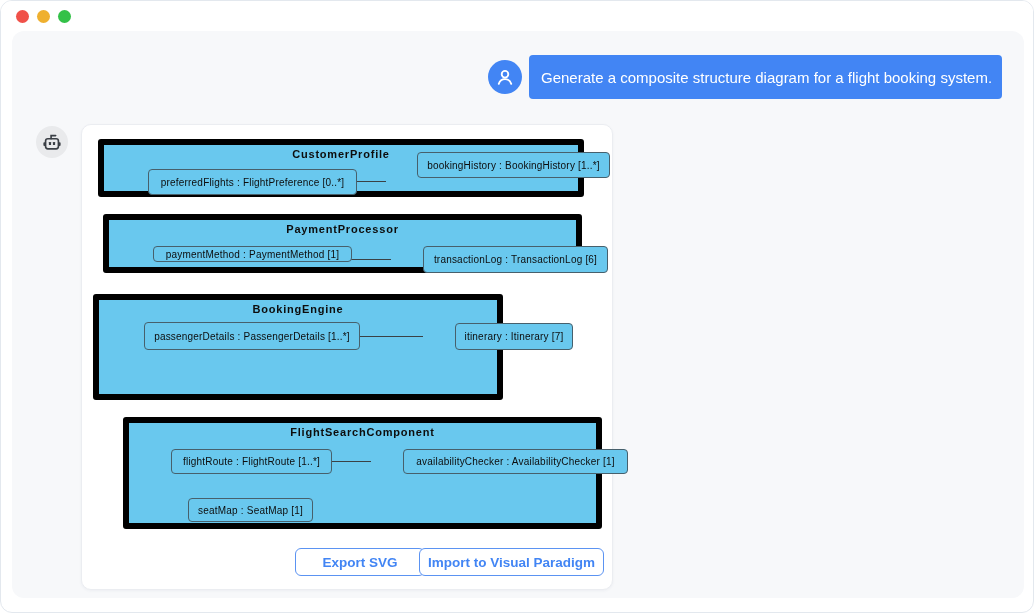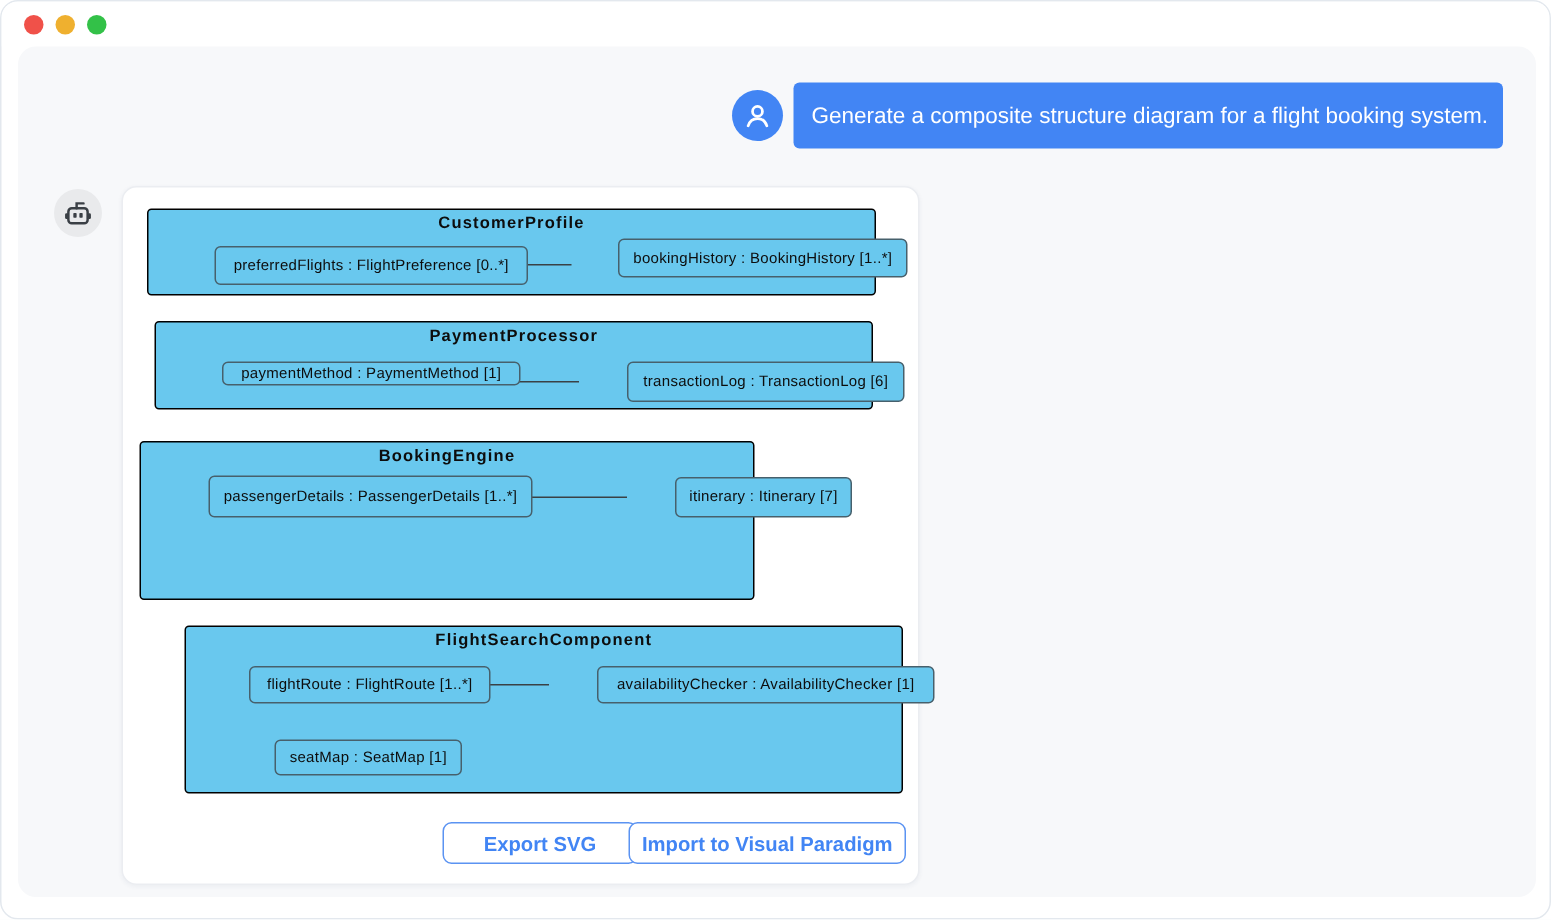--- a/index.html
+++ b/index.html
@@ -37,21 +37,21 @@
     position: absolute; left: 24px; top: 95px; width: 32px; height: 32px;
     border-radius: 50%; background: #e9eaec; display: flex; align-items: center; justify-content: center;
   }
   .diagram-card {
     position: absolute; left: 69px; top: 93px; width: 532px; height: 466px;
     background: #ffffff; border: 1px solid #ebedf1; border-radius: 10px;
     box-shadow: 0 1px 3px rgba(30,50,90,0.05);
   }
 
   .uml-box {
-    position: absolute; background: #69c8ee; border: 1px solid #000000; border-radius: 3px;
+    position: absolute; background: #69c8ee; border: 6px solid #000000; border-radius: 3px;
   }
   .uml-title {
     position: absolute; top: 3px; left: 0; right: 0; text-align: center;
     font-size: 11px; font-weight: bold; letter-spacing: 0.8px; color: #0d0d0d; white-space: nowrap;
   }
   .uml-part {
     position: absolute; background: #69c8ee; border: 1px solid #47606c; border-radius: 4px;
     font-size: 10px; color: #0d0d0d; display: flex; align-items: center; justify-content: center;
     white-space: nowrap; letter-spacing: 0.2px; margin-left: 32px;
   }
@@ -96,21 +96,21 @@
         <path d="M11 8.5 V5 h5" fill="none" stroke="#3a3f45" stroke-width="1.8" stroke-linecap="round"></path>
       </svg>
     </div>
 
     <div class="diagram-card">
 
       <div class="uml-box" style="left:16px; top:14px; width:486px; height:58px;">
         <div class="uml-title">CustomerProfile</div>
         <div class="uml-connector" style="left:221px; top:36px; width:61px;"></div>
         <div class="uml-part" style="left:12px; top:24px; width:209px; height:26px;">preferredFlights : FlightPreference [0..*]</div>
-        <div class="uml-part" style="left:281px; top:19px; width:193px; height:26px;">bookingHistory : BookingHistory [1..*]</div>
+        <div class="uml-part" style="left:281px; top:7px; width:193px; height:26px;">bookingHistory : BookingHistory [1..*]</div>
       </div>
 
       <div class="uml-box" style="left:21px; top:89px; width:479px; height:59px;">
         <div class="uml-title">PaymentProcessor</div>
         <div class="uml-connector" style="left:211px; top:39px; width:71px;"></div>
         <div class="uml-part" style="left:12px; top:26px; width:199px; height:16px;">paymentMethod : PaymentMethod [1]</div>
         <div class="uml-part" style="left:282px; top:26px; width:185px; height:27px;">transactionLog : TransactionLog [6]</div>
       </div>
 
       <div class="uml-box" style="left:11px; top:169px; width:410px; height:106px;">

